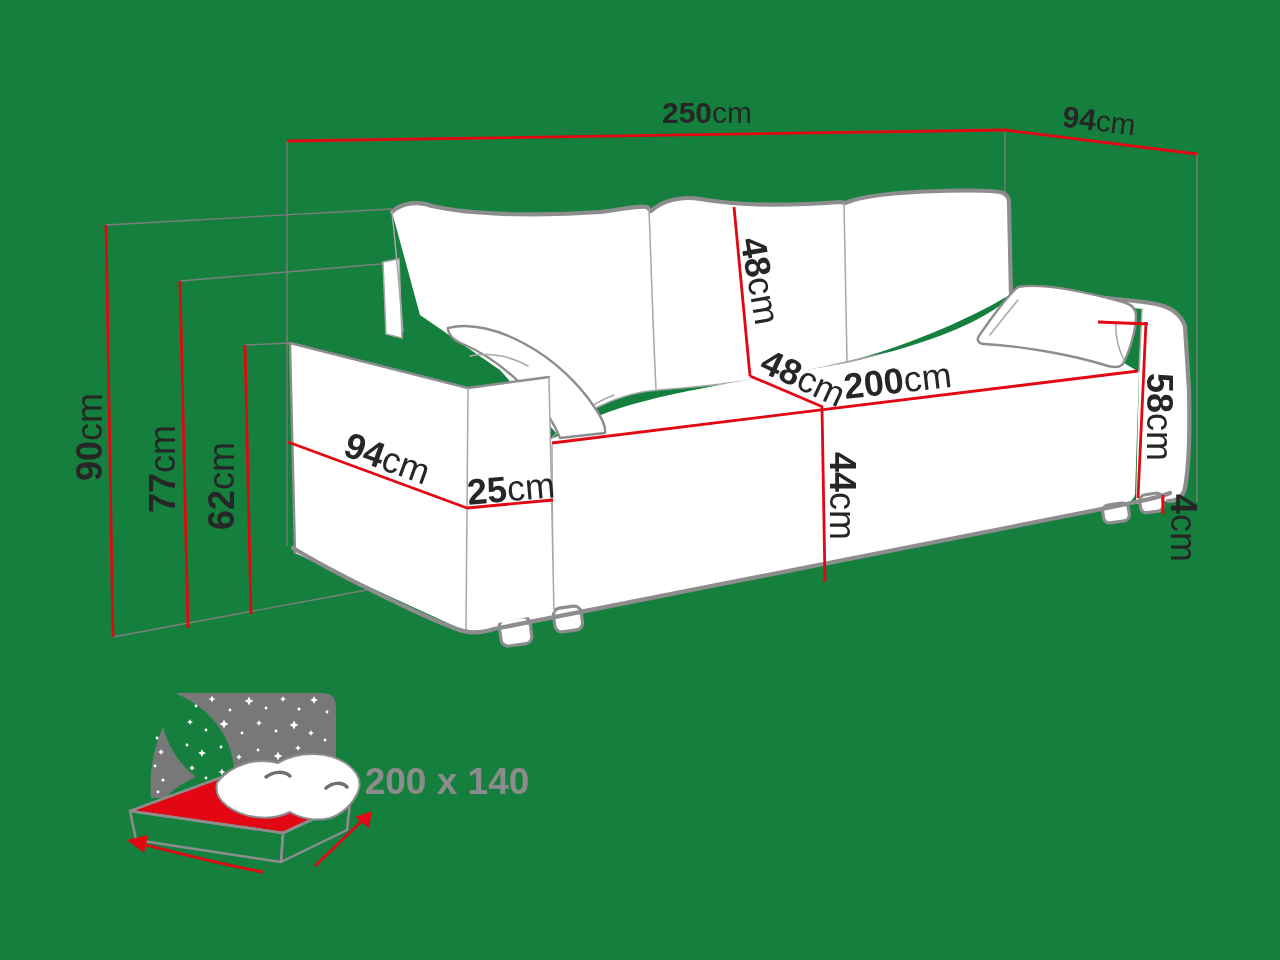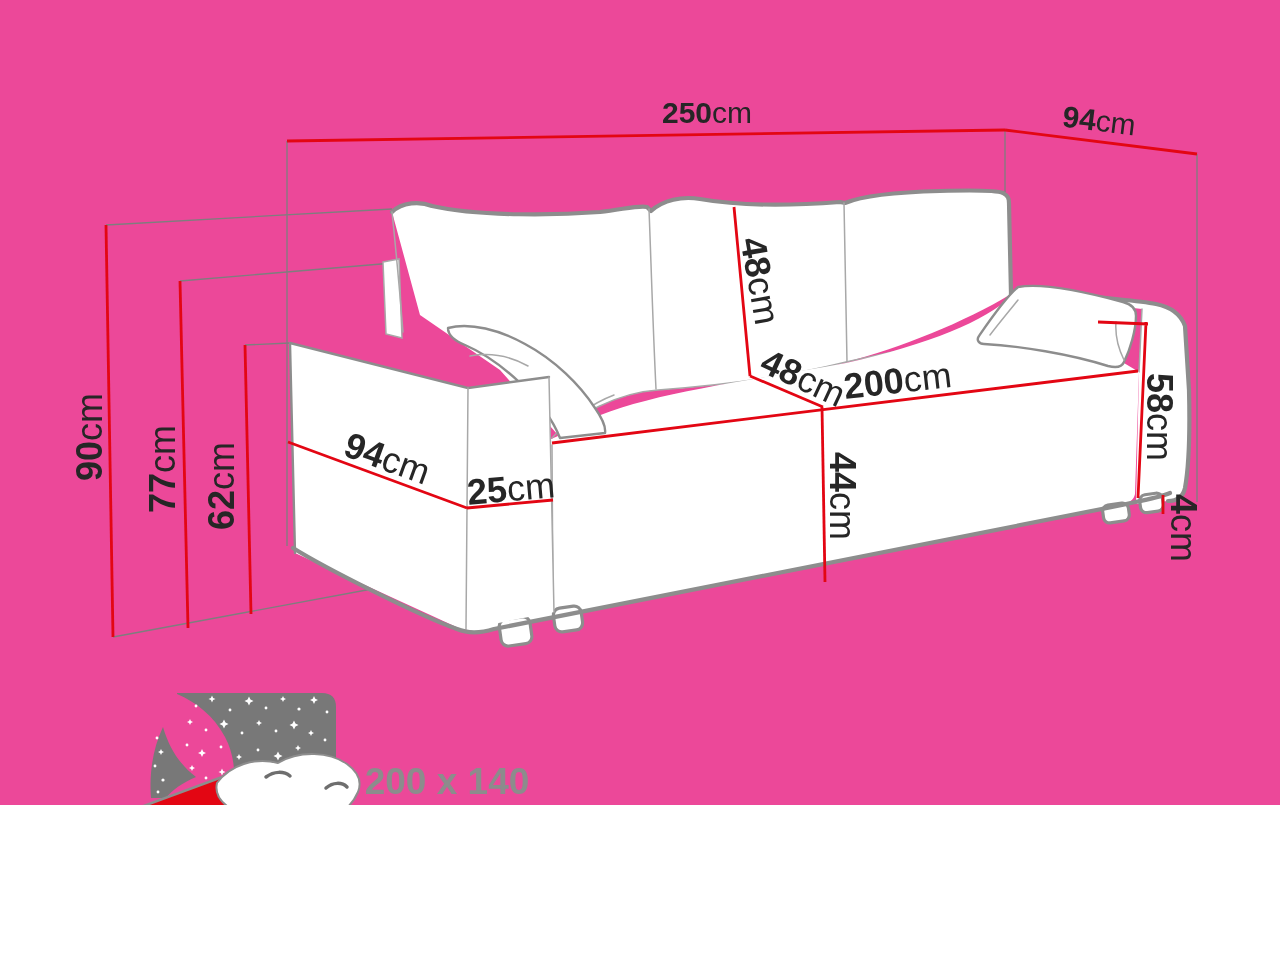--- a/index.html
+++ b/index.html
@@ -1,16 +1,16 @@
 <!DOCTYPE html>
 <html><head>
 <meta charset="utf-8">
 <style>
   html,body{margin:0;padding:0;background:#ffffff;}
-  .stage{width:1280px;height:805px;position:relative;background:#ec4899;overflow:hidden;}
+  .stage{width:1280px;height:960px;position:relative;background:#15803d;overflow:hidden;}
   svg{display:block;}
   text{font-family:"Liberation Sans",sans-serif;fill:#262626;}
   .dim{font-size:36px;}
   .dimtop{font-size:30px;}
   .num{font-weight:bold;}
   .unit{font-weight:normal;}
   .bedtxt{font-size:37px;font-weight:bold;fill:#8c8c8c;}
   .red{stroke:#e30613;stroke-width:2.8;fill:none;stroke-linecap:butt;}
   .thick{stroke:#8d8d8d;stroke-width:4.2;fill:none;stroke-linecap:round;stroke-linejoin:round;}
   .med{stroke:#8d8d8d;stroke-width:2.4;fill:none;stroke-linecap:round;stroke-linejoin:round;}

